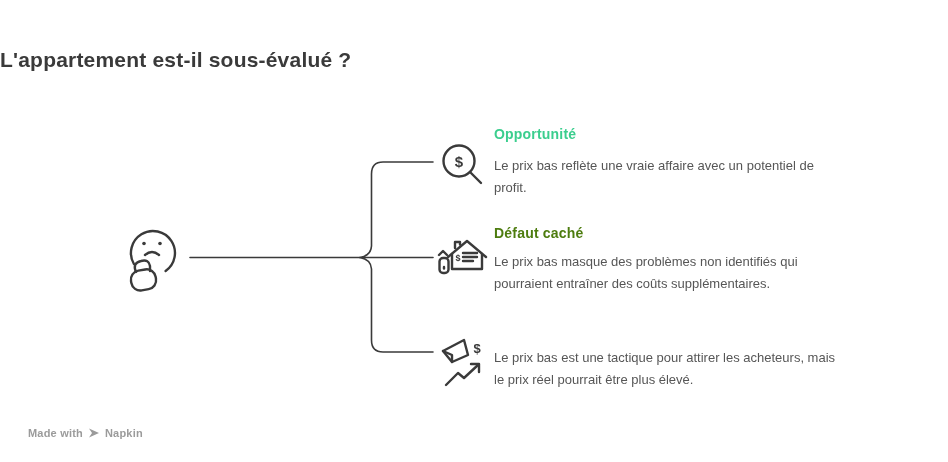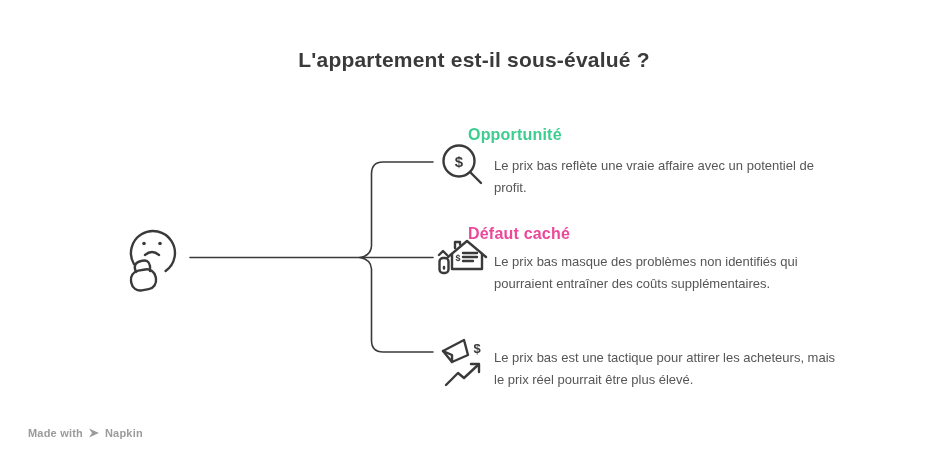--- a/index.html
+++ b/index.html
@@ -6,27 +6,27 @@
   html, body { background: #ffffff; }
   body {
     font-family: "Liberation Sans", sans-serif;
     width: 948px; height: 462px; overflow: hidden;
   }
   .canvas {
     position: relative; width: 948px; height: 462px; background: #ffffff;
   }
   .title {
     position: absolute; left: 0; top: 48; width: 948px;
-    top: 48px; text-align: center;
+    top: 48px; 
     font-size: 21px; font-weight: 700; color: #3a3a3a; letter-spacing: 0.2px;
   }
   .abs { position: absolute; }
   .section-heading {
-    position: absolute; left: 468px;
-    font-size: 16px; font-weight: 700; letter-spacing: 0.2px;
+    position: absolute; left: 494px;
+    font-size: 14px; font-weight: 700; letter-spacing: 0.2px;
   }
   .section-body {
     position: absolute; left: 494px; width: 470px;
     font-size: 13px; line-height: 22px; color: #565656;
     white-space: pre-line;
   }
   .connector-svg, .icon-svg, .face-svg { display: block; }
   .footer {
     position: absolute; left: 28px; top: 427px;
     display: flex; align-items: center; gap: 5px;
@@ -72,21 +72,21 @@
   <svg class="icon-svg abs" style="left:434px; top:236px;" width="56" height="48" viewBox="0 0 56 48">
     <path class="stroke-ic" d="M14 21 L33 5 L52 21"></path>
     <path class="stroke-ic" d="M18 18 V33 H48 V18"></path>
     <path class="stroke-ic" d="M21 12 V6 H26 V8.5"></path>
     <path class="stroke-ic" d="M29 17 H43 M29 21 H43 M29 25 H39"></path>
     <text class="dollar" x="24" y="24.5" font-size="9" text-anchor="middle">$</text>
     <path class="stroke-ic" d="M5 19 L9 15 L13 19"></path>
     <rect class="stroke-ic" x="5.5" y="22" width="9" height="15" rx="3.5"></rect>
     <path class="stroke-ic" d="M10 31 V32.5"></path>
   </svg>
-  <div class="section-heading" style="top: 225px; color: #ec4899;">Défaut caché</div>
+  <div class="section-heading" style="top: 225px; color: #4d7c0f;">Défaut caché</div>
   <div class="section-body" style="top:251px;">Le prix bas masque des problèmes non identifiés qui
 pourraient entraîner des coûts supplémentaires.</div>
 
   <svg class="icon-svg abs" style="left:438px; top:333px;" width="50" height="58" viewBox="0 0 50 58">
     <path class="stroke-ic" d="M5 18 L26 7 L30 22 L14 29 Z"></path>
     <path class="stroke-ic" d="M5 18 L14 22 L14 29"></path>
     <text class="dollar" x="39" y="20" font-size="13" text-anchor="middle">$</text>
     <path class="stroke-ic" d="M8 52 L20 40 L26 45 L40 32"></path>
     <path class="stroke-ic" d="M33 31 H41 V39"></path>
   </svg>

